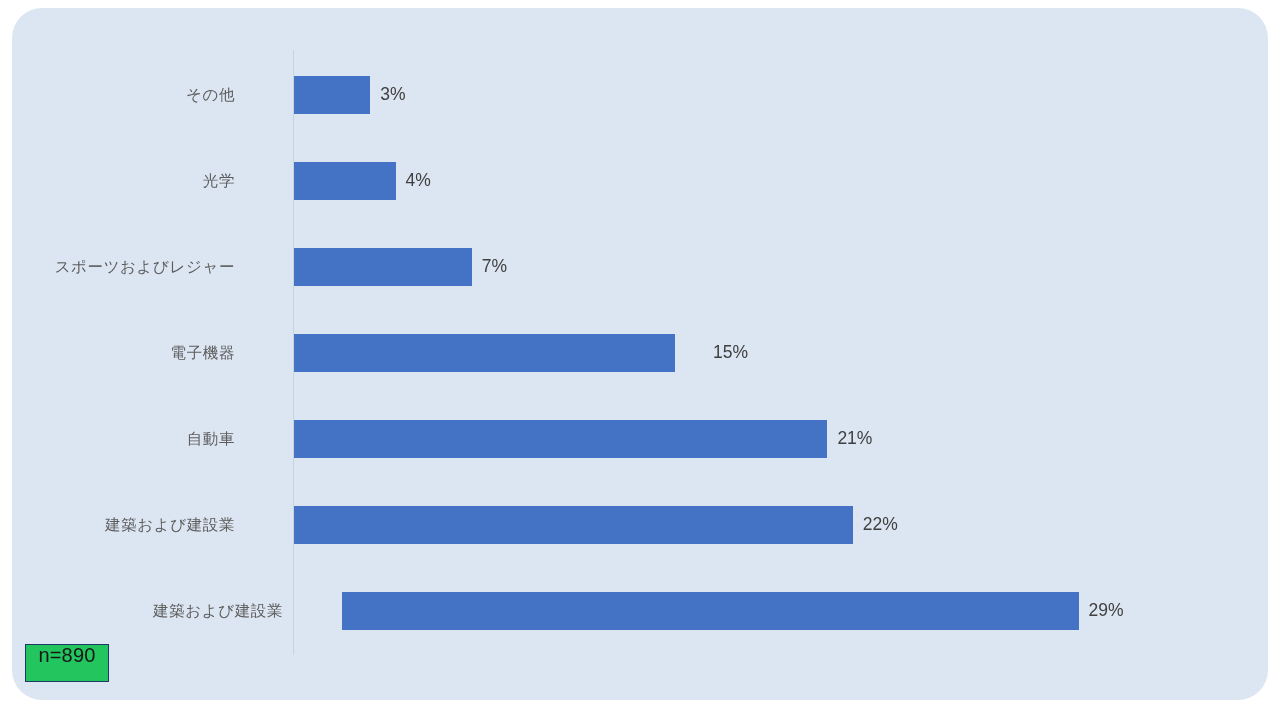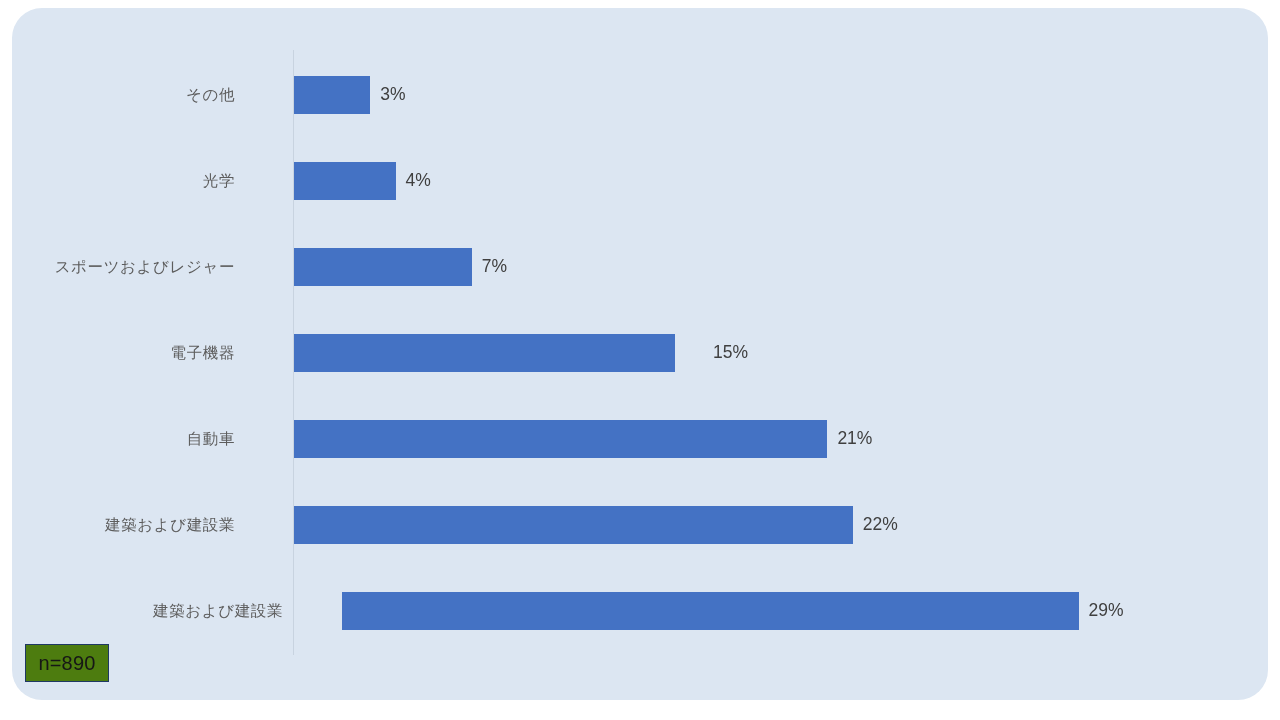--- a/index.html
+++ b/index.html
@@ -102,23 +102,23 @@
   
   #sample-size-box {
     position: absolute;
     left: 13px;
     top: 636px;
     height: 38px;
     min-width: 84px;
     padding: 0 12px;
     box-sizing: border-box;
     border: 1.6px solid #1f3864;
-    background: #4d7c0f;
+    background: #22c55e;
     display: flex;
-    align-items: center;
+    align-items: flex-start;
     justify-content: center;
   }
   #sample-size-label {
     color: #161616;
     font-size: 20px;
     line-height: 1;
     letter-spacing: 0.2px;
   }
 </style>
 </head>

